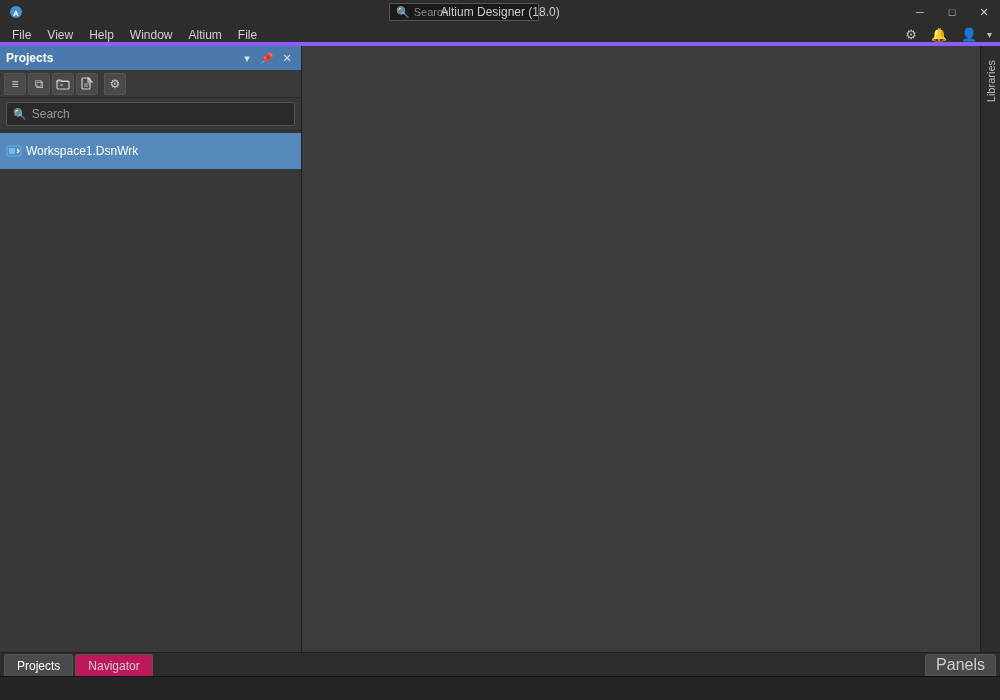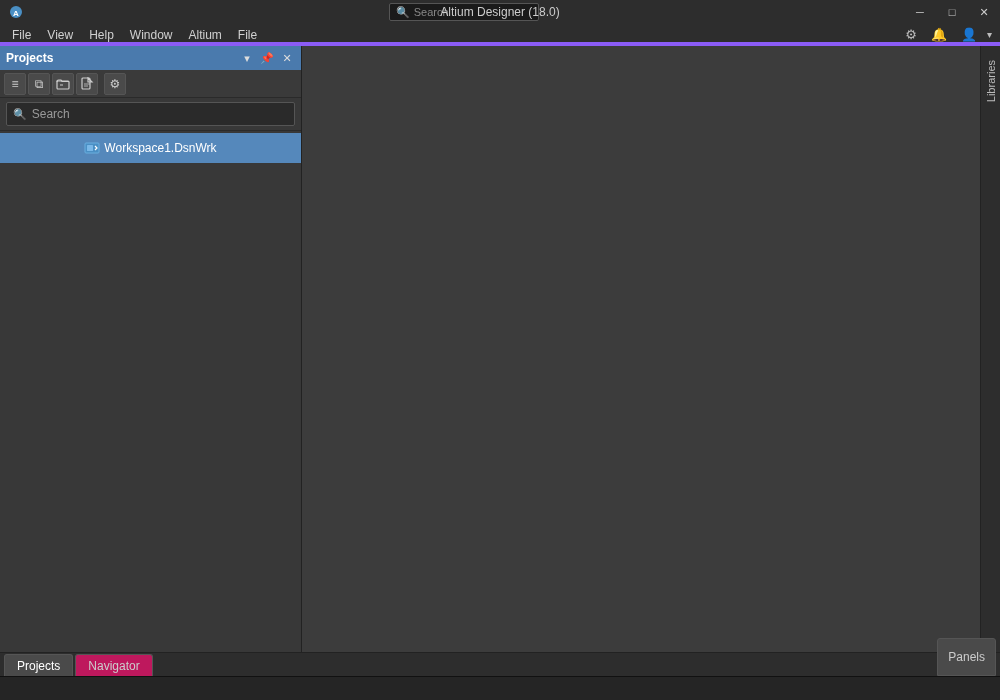--- a/index.html
+++ b/index.html
@@ -218,29 +218,28 @@
     }
 
     
     #panel-content {
       flex: 1;
       overflow-y: auto;
       background: #383838;
       padding: 2px 0;
     }
     .tree-item {
-      height: 30px;
+      height: 36px;
       display: flex;
       align-items: center;
       padding: 0 6px;
       gap: 4px;
       cursor: pointer;
       background: #5588bb;
       color: #fff;
-      justify-content: center;
     }
     .tree-item-icon {
       font-size: 12px;
       display: flex;
       align-items: center;
     }
 
     
     #right-strip {
       width: 20px;
@@ -289,30 +288,30 @@
       border-bottom: none;
       border-radius: 3px 3px 0 0;
       margin-right: 2px;
     }
     .bottom-tab.active {
       background: #4a4a4a;
       color: #fff;
     }
     #panels-btn {
       margin-left: auto;
-      height: 38px;
+      height: 22px;
       padding: 0 10px;
       background: #4a4a4a;
       border: 1px solid #555;
       border-radius: 3px 3px 0 0;
       display: flex;
       align-items: center;
       color: #ccc;
       cursor: pointer;
-      font-size: 12px;
+      font-size: 16px;
     }
 
     
     #statusbar {
       height: 24px;
       background: #252525;
       display: flex;
       align-items: center;
       padding: 0 8px;
       border-top: 1px solid #111;

